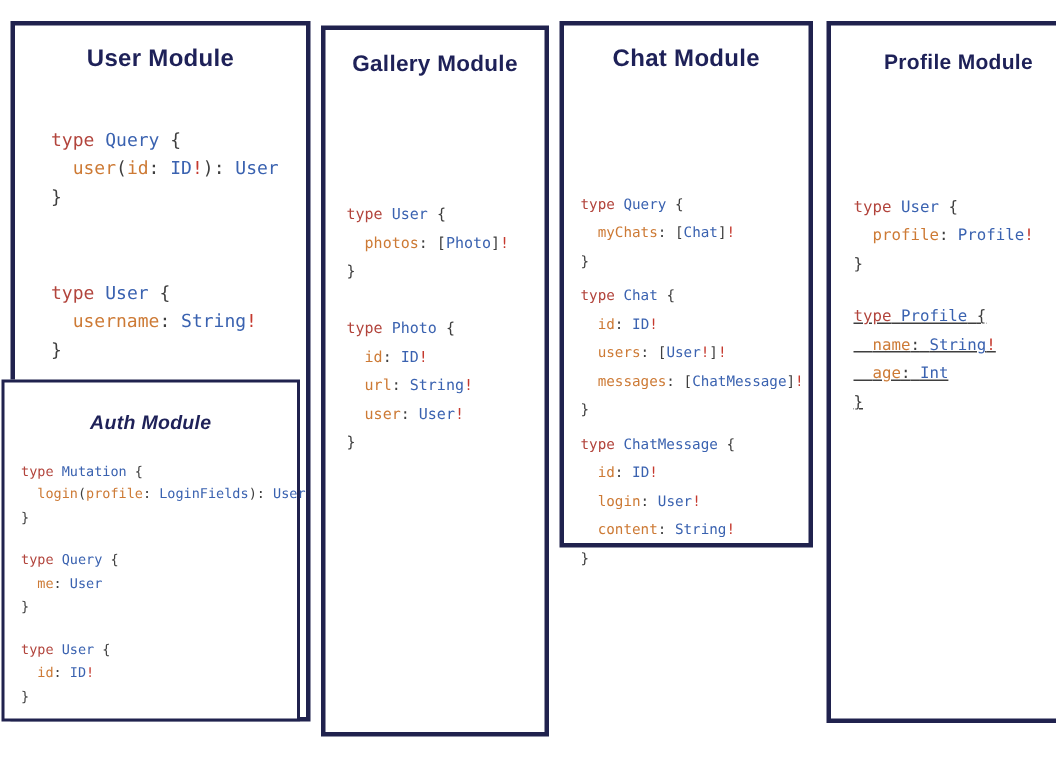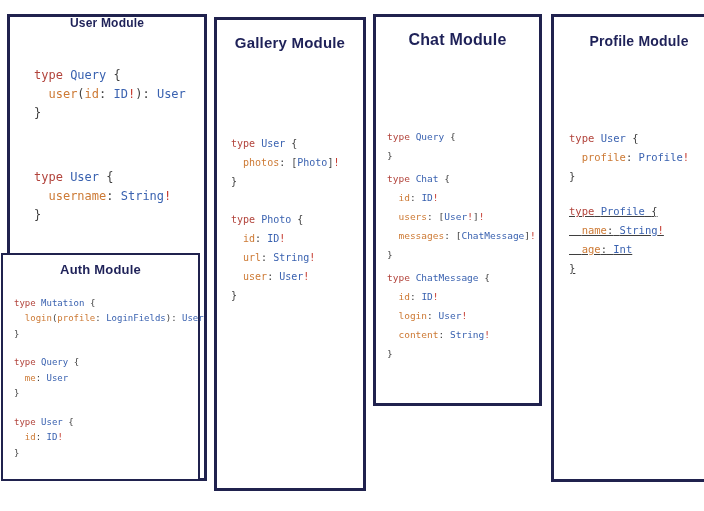--- a/index.html
+++ b/index.html
@@ -11,38 +11,38 @@
     overflow:hidden;
   }
   .canvas { position:absolute; inset:0; }
   .panel {
     position:absolute;
     background:#ffffff;
     border:3px solid var(--navy-border);
   }
   .p-user    { left:7px;   top:14px; width:200px; height:467px; }
   .p-gallery { left:214px; top:17px; width:152px; height:474px; }
-  .p-chat    { left:373px; top:14px; width:169px; height:392px; }
+  .p-chat    { left:373px; top:14px; width:169px; height:351px; }
   .p-profile { left:551px; top:14px; width:176px; height:468px; }
   .p-auth {
     left:-9px; right:4px; top:236px; bottom:-3px;
     border-width:2.5px;
   }
   .title {
     text-align:center;
     font-weight:bold;
     color:var(--navy-title);
     letter-spacing:0.2px;
     line-height:1.15;
   }
-  .t-user    { font-size:12px; }
+  .t-user    { font-size:16px; margin-top:14px; }
   .t-gallery { font-size:15px; margin-top:14px; }
   .t-chat    { font-size:16px; margin-top:14px; }
   .t-profile { font-size:14px; margin-top:16px; }
-  .t-auth    { font-size:13px; margin-top:8px;  }
+  .t-auth    { font-size:13px; margin-top:20px;font-style:italic;  }
   .code { font-family:"DejaVu Sans Mono", monospace; color:var(--punct); }
   .line { white-space:pre; }
   .c-user    { margin-top:35px; padding-left:24px; font-size:12px;   line-height:19px; }
   .c-user    .block + .block { margin-top:45px; }
   .c-auth    { margin-top:18px; padding-left:11px; font-size:9px;    line-height:15.5px; }
   .c-auth    .block + .block { margin-top:13px; }
   .c-gallery { margin-top:83px; padding-left:14px; font-size:10px;   line-height:19px; }
   .c-gallery .block + .block { margin-top:19px; }
   .c-chat    { margin-top:78px; padding-left:11px; font-size:9.5px;  line-height:19px; }
   .c-chat    .block + .block { margin-top:4px; }
@@ -112,20 +112,21 @@
           <div class="line"><span class="tok-punct">}</span></div>
         </div>
       </div>
   </section>
 
   <section class="panel p-chat">
     <h2 class="title t-chat">Chat Module</h2>
     <div class="code c-chat">
         <div class="block">
           <div class="line"><span class="tok-keyword">type</span><span class=""> </span><span class="tok-type">Query</span><span class=""> </span><span class="tok-punct">{</span></div>
+          <div class="line"><span class="">  </span><span class="tok-field">myChats</span><span class="tok-punct">:</span><span class=""> </span><span class="tok-punct">[</span><span class="tok-type">Chat</span><span class="tok-punct">]</span><span class="tok-bang">!</span></div>
           <div class="line"><span class="tok-punct">}</span></div>
         </div>
         <div class="block">
           <div class="line"><span class="tok-keyword">type</span><span class=""> </span><span class="tok-type">Chat</span><span class=""> </span><span class="tok-punct">{</span></div>
           <div class="line"><span class="">  </span><span class="tok-field">id</span><span class="tok-punct">:</span><span class=""> </span><span class="tok-type">ID</span><span class="tok-bang">!</span></div>
           <div class="line"><span class="">  </span><span class="tok-field">users</span><span class="tok-punct">:</span><span class=""> </span><span class="tok-punct">[</span><span class="tok-type">User</span><span class="tok-bang">!</span><span class="tok-punct">]</span><span class="tok-bang">!</span></div>
           <div class="line"><span class="">  </span><span class="tok-field">messages</span><span class="tok-punct">:</span><span class=""> </span><span class="tok-punct">[</span><span class="tok-type">ChatMessage</span><span class="tok-punct">]</span><span class="tok-bang">!</span></div>
           <div class="line"><span class="tok-punct">}</span></div>
         </div>
         <div class="block">

